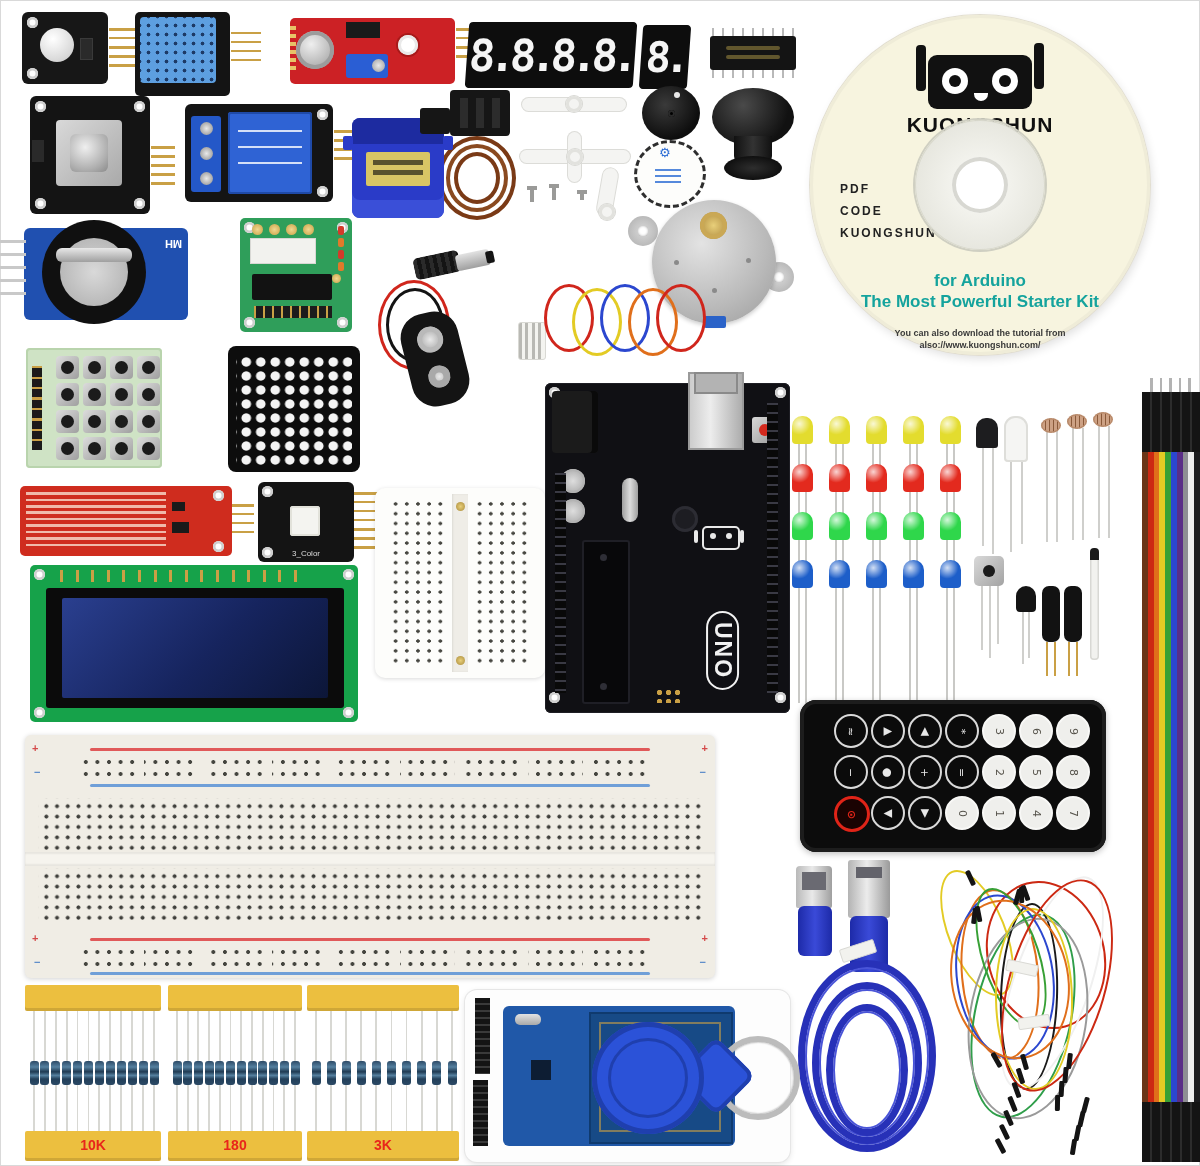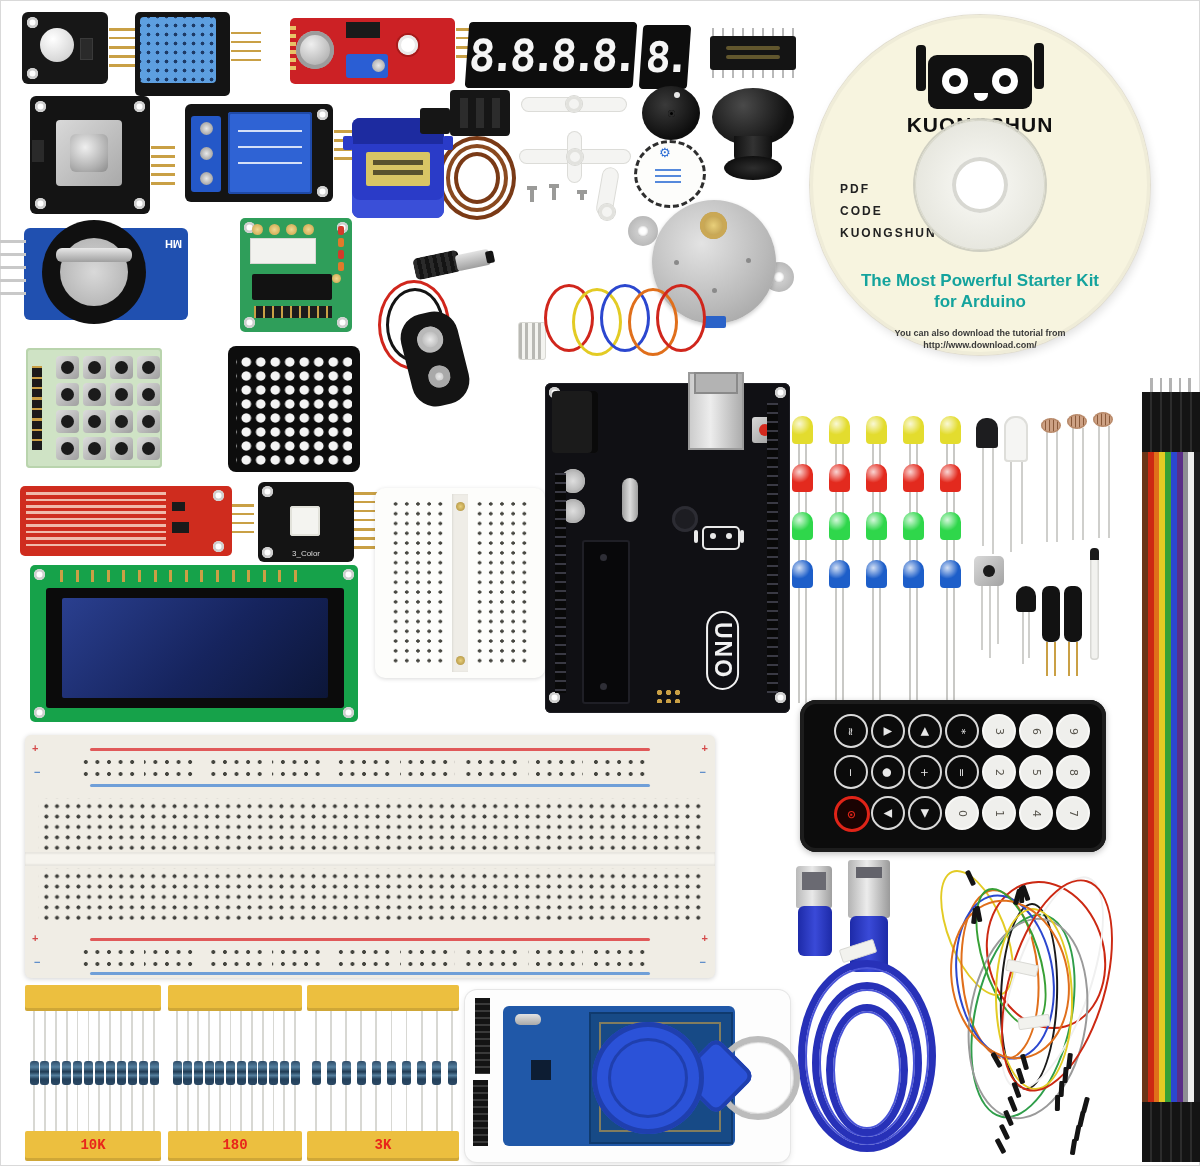--- a/index.html
+++ b/index.html
@@ -236,21 +236,21 @@
   .jarc{position:absolute;border:2.6px solid;border-radius:50%;}
   .jtip{position:absolute;width:5px;height:16px;background:#141414;border-radius:1.5px;}
 
   
   .ribbon-pins{left:1150px;top:378px;width:46px;height:16px;background:repeating-linear-gradient(90deg,#b3b3b3 0 2.5px,rgba(0,0,0,0) 2.5px 9.5px);}
   .ribbon-block{position:absolute;left:1142px;width:58px;background:#141414;
     background-image:repeating-linear-gradient(90deg,rgba(0,0,0,0) 0 8px,#2c2c2c 8px 10px);}
   .ribbon-wires{position:absolute;left:1142px;top:452px;width:58px;height:652px;}
 
   
-  .rpack{position:absolute;height:178px;font-family:Liberation Mono, monospace;}
+  .rpack{position:absolute;height:178px;}
   .rtape{position:absolute;border-radius:2px;box-shadow:inset 0 -3px 0 rgba(0,0,0,.12);}
   .rwire{position:absolute;width:1.8px;background:#d8d8d3;}
   .rbody{position:absolute;width:9px;height:24px;border-radius:3px;
     background:linear-gradient(180deg,#2c4a66 0%,#55809f 25%,#1f3a52 45%,#55809f 60%,#223f59 75%,#2c4a66 100%);}
   .rlabel{position:absolute;left:0;top:6px;width:100%;text-align:center;font-weight:bold;font-size:14px;}
 
   
   .rfid-card{left:465px;top:990px;width:325px;height:172px;background:#fdfdfd;border-radius:12px;
     box-shadow:0 0 0 1px #e6e6e6, 0 2px 6px rgba(0,0,0,.12);}
   .rfid-hdr{position:absolute;width:15px;background:#141414;
@@ -323,26 +323,26 @@
     <div class="cd-brand">KUONGSHUN</div>
     <div class="cd-side">
       <div>PDF</div>
       <div>CODE</div>
       <div>KUONGSHUN</div>
     </div>
     <div class="cd-center">
         <span class="cd-hole"></span>
       </div>
     <div class="cd-title" id="cd-title" style="color: rgb(20, 163, 157);">
+      <div>for Arduino</div>
       <div>The Most Powerful Starter Kit</div>
-      <div>for Arduino</div>
     </div>
     <div class="cd-note">
       <div>You can also download the tutorial from</div>
-      <div>http://www.download.com/</div>
+      <div>also://www.kuongshun.com/</div>
     </div>
   </div>
 
   <div class="c joy-pcb">
     <span class="hole" style="left:5px;top:5px"></span>
     <span class="hole" style="right:5px;top:5px"></span>
     <span class="hole" style="left:5px;bottom:5px"></span>
     <span class="hole" style="right:5px;bottom:5px"></span>
     <span class="joy-tact"></span>
     <div class="joy-plate">

